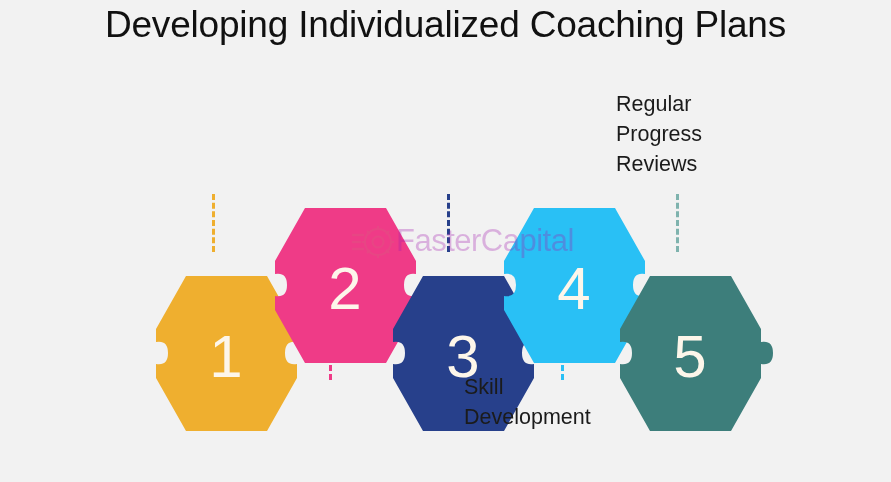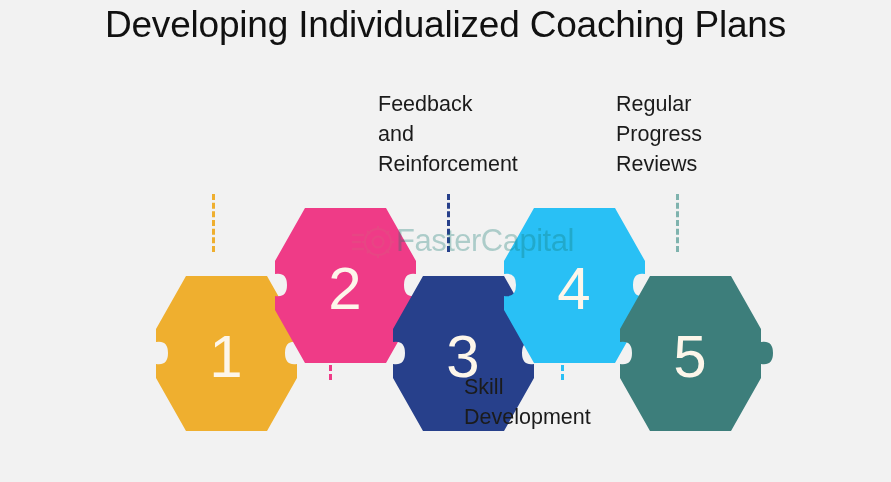--- a/index.html
+++ b/index.html
@@ -146,35 +146,32 @@
     </svg>
   </div>
 
   <div class="hex-piece" id="hex-5">
     <svg viewBox="0 0 175 208" xmlns="http://www.w3.org/2000/svg">
       <path class="hex-shape" d="M47,2 L128,2 L158,55 L158,68 Q170,66 170,79 Q170,92 158,90 L158,104 L128,157 L47,157 L17,104 L17,90 Q29,92 29,79 Q29,66 17,68 L17,55 Z" transform="translate(0,25)" fill="#3d7e7b"></path>
       <text class="hex-number" x="87" y="128" text-anchor="middle">5</text>
     </svg>
   </div>
 
-  <div class="step-label label-top" id="label-step-3">Feedback
-and
-Reinforcement</div>
   <div class="step-label label-bottom" id="label-step-4">Skill
 Development</div>
   <div class="step-label label-top" id="label-step-5">Regular
 Progress
 Reviews</div>
 
   <div id="watermark">
     <svg id="watermark-gear" width="44" height="40" viewBox="0 0 44 40" xmlns="http://www.w3.org/2000/svg">
       <g fill="none" stroke="#d6607f" stroke-width="2">
         <circle cx="26" cy="20" r="13"></circle>
         <circle cx="26" cy="20" r="5.5"></circle>
         <path d="M26,4 L26,8 M26,32 L26,36 M10,20 L14,20 M38,20 L42,20
                  M15,9 L18,12 M34,28 L37,31 M37,9 L34,12 M18,28 L15,31"></path>
         <path d="M0,13 L12,13 M0,20 L9,20 M0,27 L12,27" stroke-width="2.4"></path>
       </g>
     </svg>
-    <div id="watermark-text" style="color: #0f766e;">FasterCapital</div>
+    <div id="watermark-text" style="color: #a21caf;">FasterCapital</div>
   </div>
 
 </div>
 
 </body></html>

